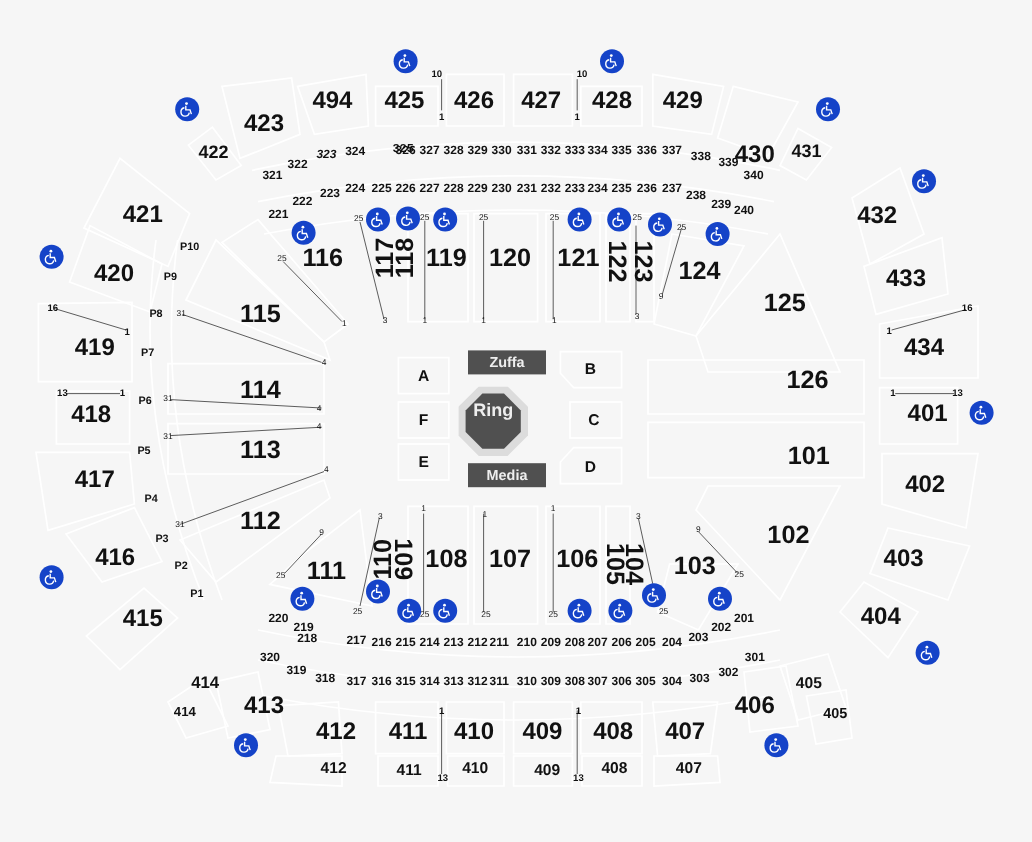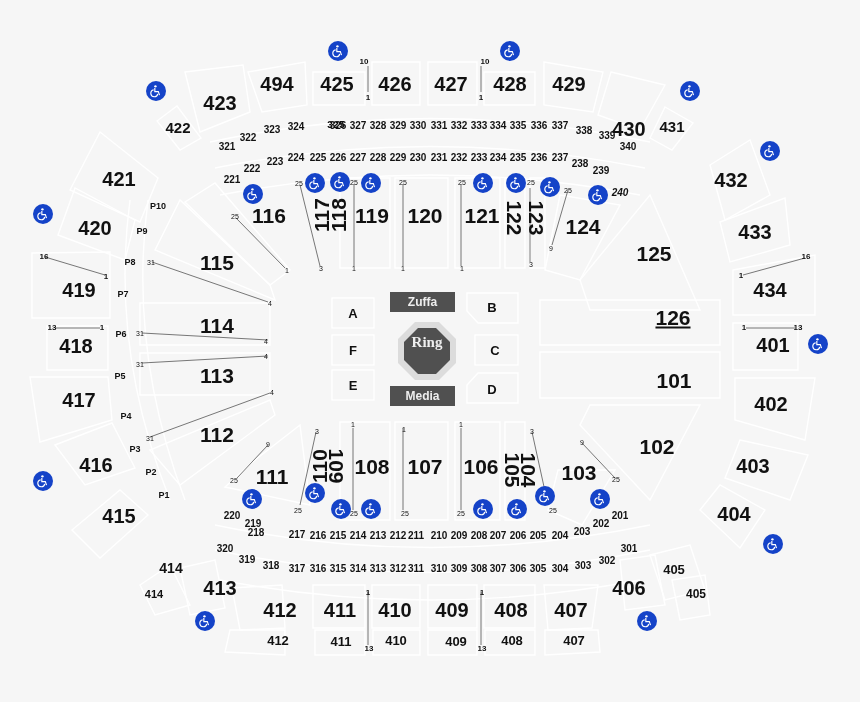--- a/index.html
+++ b/index.html
@@ -16,21 +16,21 @@
   .sm { font-size:8px; font-weight:bold; }
   .tiny { font-size:7px; font-weight:normal; }
   .rot { transform:translate(-50%,-50%) rotate(90deg); }
   .rotr { transform:translate(-50%,-50%) rotate(-90deg); }
   .floor { font-size:13px; }
   .ada { position:absolute; width:20px; height:20px; border-radius:50%; background:#1543c8;
          transform:translate(-50%,-50%); display:flex; align-items:center; justify-content:center; cursor:pointer; }
   .ada svg { width:14px; height:14px; }
   .banner { position:absolute; background:#505050; color:#eee; font-weight:bold; font-size:12px;
             display:flex; align-items:center; justify-content:center; cursor:pointer; }
-  .ring-wrap { position:absolute; left:398px; top:322px; width:58px; height:40px;font-family:Liberation Serif, serif; }
+  .ring-wrap { position:absolute; left:382px; top:322px; width:58px; height:40px; }
 </style>
 </head>
 <body>
 
 <div id="map">
 
 <svg class="outlines" viewBox="0 0 860 702">
   <g fill="none" stroke="#ffffff" stroke-width="1.4">
 
     <polygon points="248,72 305,62 307,105 262,112"></polygon>
@@ -183,21 +183,21 @@
 <span class="lbl s1" style="left:269px;top:215px;">116</span>
 <span class="lbl s1 rotr" style="left:321px;top:215px;">117</span>
 <span class="lbl s1 rotr" style="left:338px;top:215px;">118</span>
 <span class="lbl s1" style="left:372px;top:215px;">119</span>
 <span class="lbl s1" style="left:425px;top:215px;">120</span>
 <span class="lbl s1" style="left:482px;top:215px;">121</span>
 <span class="lbl s1 rot" style="left:514px;top:218px;">122</span>
 <span class="lbl s1 rot" style="left:536px;top:218px;">123</span>
 <span class="lbl s1" style="left:583px;top:226px;">124</span>
 <span class="lbl s1" style="left:654px;top:253px;">125</span>
-<span class="lbl s1" style="left:673px;top:317px;text-decoration:underline;">126</span>
+<span class="lbl s1" style="left:673px;top:317px;">126</span>
 
 <div>
   <span class="lbl s2" style="left:232px;top:180px;">221</span>
   <span class="lbl s2" style="left:252px;top:169px;">222</span>
   <span class="lbl s2" style="left:275px;top:162px;">223</span>
   <span class="lbl s2" style="left:296px;top:158px;">224</span>
   <span class="lbl s2" style="left:318px;top:158px;">225</span>
   <span class="lbl s2" style="left:338px;top:158px;">226</span>
   <span class="lbl s2" style="left:358px;top:158px;">227</span>
   <span class="lbl s2" style="left:378px;top:158px;">228</span>
@@ -205,27 +205,27 @@
   <span class="lbl s2" style="left:418px;top:158px;">230</span>
   <span class="lbl s2" style="left:439px;top:158px;">231</span>
   <span class="lbl s2" style="left:459px;top:158px;">232</span>
   <span class="lbl s2" style="left:479px;top:158px;">233</span>
   <span class="lbl s2" style="left:498px;top:158px;">234</span>
   <span class="lbl s2" style="left:518px;top:158px;">235</span>
   <span class="lbl s2" style="left:539px;top:158px;">236</span>
   <span class="lbl s2" style="left:560px;top:158px;">237</span>
   <span class="lbl s2" style="left:580px;top:164px;">238</span>
   <span class="lbl s2" style="left:601px;top:171px;">239</span>
-  <span class="lbl s2" style="left:620px;top:193px;font-style:italic;">240</span>
+  <span class="lbl s2" style="left:620px;top:176px;">240</span>
 </div>
 
 <div>
   <span class="lbl s3" style="left:227px;top:147px;">321</span>
   <span class="lbl s3" style="left:248px;top:138px;">322</span>
-  <span class="lbl s3" style="left:272px;top:130px;">323</span>
+  <span class="lbl s3" style="left:272px;top:130px;font-style:italic;">323</span>
   <span class="lbl s3" style="left:296px;top:127px;">324</span>
   <span class="lbl s3" style="left:336px;top:126px;font-family:Liberation Mono, monospace;">325</span>
   <span class="lbl s3" style="left:338px;top:126px;">326</span>
   <span class="lbl s3" style="left:358px;top:126px;">327</span>
   <span class="lbl s3" style="left:378px;top:126px;">328</span>
   <span class="lbl s3" style="left:398px;top:126px;">329</span>
   <span class="lbl s3" style="left:418px;top:126px;">330</span>
   <span class="lbl s3" style="left:439px;top:126px;">331</span>
   <span class="lbl s3" style="left:459px;top:126px;">332</span>
   <span class="lbl s3" style="left:479px;top:126px;">333</span>

